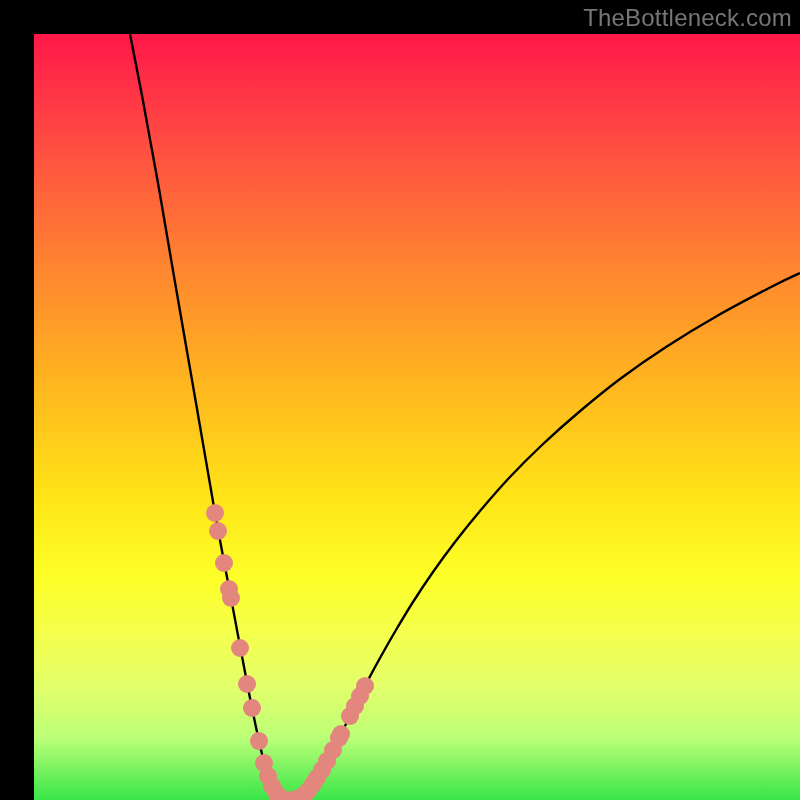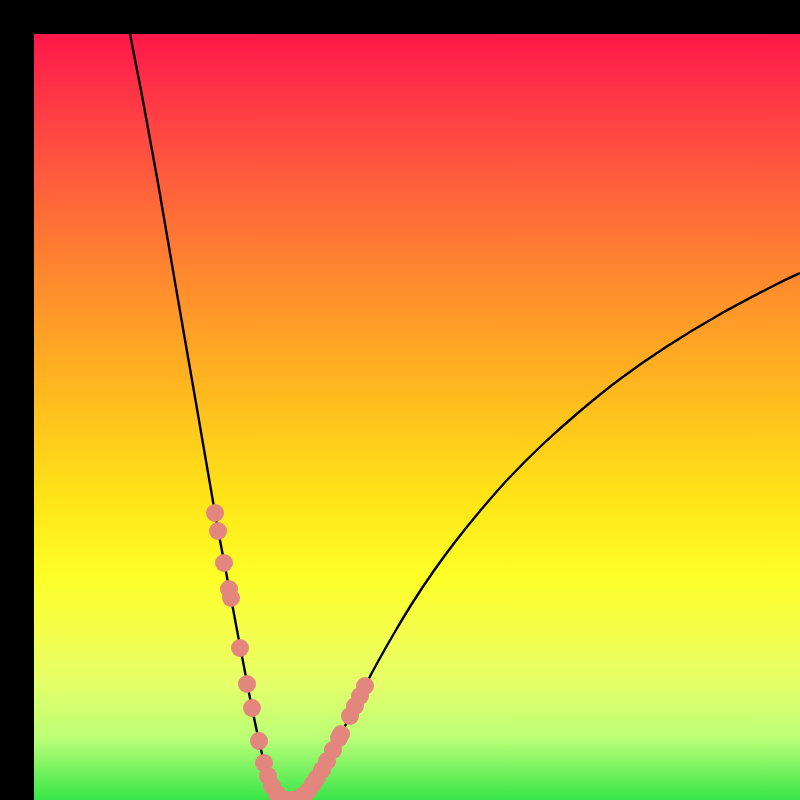--- a/index.html
+++ b/index.html
@@ -73,20 +73,21 @@
   }
   .dot {
     fill: #e3867e;
     stroke: none;
   }
 </style>
 </head>
 <body>
 
 <div class="frame">
+  <div class="watermark">TheBottleneck.com</div>
 
   <div class="plot-area">
     <div class="gradient"></div>
     <svg class="curve" viewBox="0 0 766 766" preserveAspectRatio="none">
       <path id="curve-path" class="curve-path" d="M 96 0 C 98.16666666666667 11.166666666666666, 104.33333333333333 42.16666666666667, 109 67 C 113.66666666666667 91.83333333333333, 118.5 117.83333333333333, 124 149 C 129.5 180.16666666666666, 135.66666666666666 217.33333333333334, 142 254 C 148.33333333333334 290.6666666666667, 155.5 331.5, 162 369 C 168.5 406.5, 175.16666666666666 446.5, 181 479 C 186.83333333333334 511.5, 191.33333333333334 534, 197 564 C 202.66666666666666 594, 209.83333333333334 633, 215 659 C 220.16666666666666 685, 224.33333333333334 704.8333333333334, 228 720 C 231.66666666666666 735.1666666666666, 234.16666666666666 743.1666666666666, 237 750 C 239.83333333333334 756.8333333333334, 242.5 758.3333333333334, 245 761 C 247.5 763.6666666666666, 249.33333333333334 765.1666666666666, 252 766 C 254.66666666666666 766.8333333333334, 258 766.8333333333334, 261 766 C 264 765.1666666666666, 267.1666666666667 763.3333333333334, 270 761 C 272.8333333333333 758.6666666666666, 275.1666666666667 755.8333333333334, 278 752 C 280.8333333333333 748.1666666666666, 283.8333333333333 743.3333333333334, 287 738 C 290.1666666666667 732.6666666666666, 293.6666666666667 726.3333333333334, 297 720 C 300.3333333333333 713.6666666666666, 303.3333333333333 707.3333333333334, 307 700 C 310.6666666666667 692.6666666666666, 314.8333333333333 684.3333333333334, 319 676 C 323.1666666666667 667.6666666666666, 327.5 658.6666666666666, 332 650 C 336.5 641.3333333333334, 341 633, 346 624 C 351 615, 356.5 605.3333333333334, 362 596 C 367.5 586.6666666666666, 372.8333333333333 577.6666666666666, 379 568 C 385.1666666666667 558.3333333333334, 392 548, 399 538 C 406 528, 413.1666666666667 518.1666666666666, 421 508 C 428.8333333333333 497.8333333333333, 437 487.6666666666667, 446 477 C 455 466.3333333333333, 464.6666666666667 455, 475 444 C 485.3333333333333 433, 496.3333333333333 422, 508 411 C 519.6666666666666 400, 532 389, 545 378 C 558 367, 571.5 355.8333333333333, 586 345 C 600.5 334.1666666666667, 615.8333333333334 323.5, 632 313 C 648.1666666666666 302.5, 664.8333333333334 292.3333333333333, 683 282 C 701.1666666666666 271.6666666666667, 727.1666666666666 258.1666666666667, 741 251 C 754.8333333333334 243.83333333333334, 761.8333333333334 241, 766 239"></path>
       <g id="dots">
           <circle cx="181" cy="479" r="9" class="dot"></circle>
           <circle cx="184" cy="497" r="9" class="dot"></circle>
           <circle cx="190" cy="529" r="9" class="dot"></circle>
           <circle cx="195" cy="555" r="9" class="dot"></circle>

